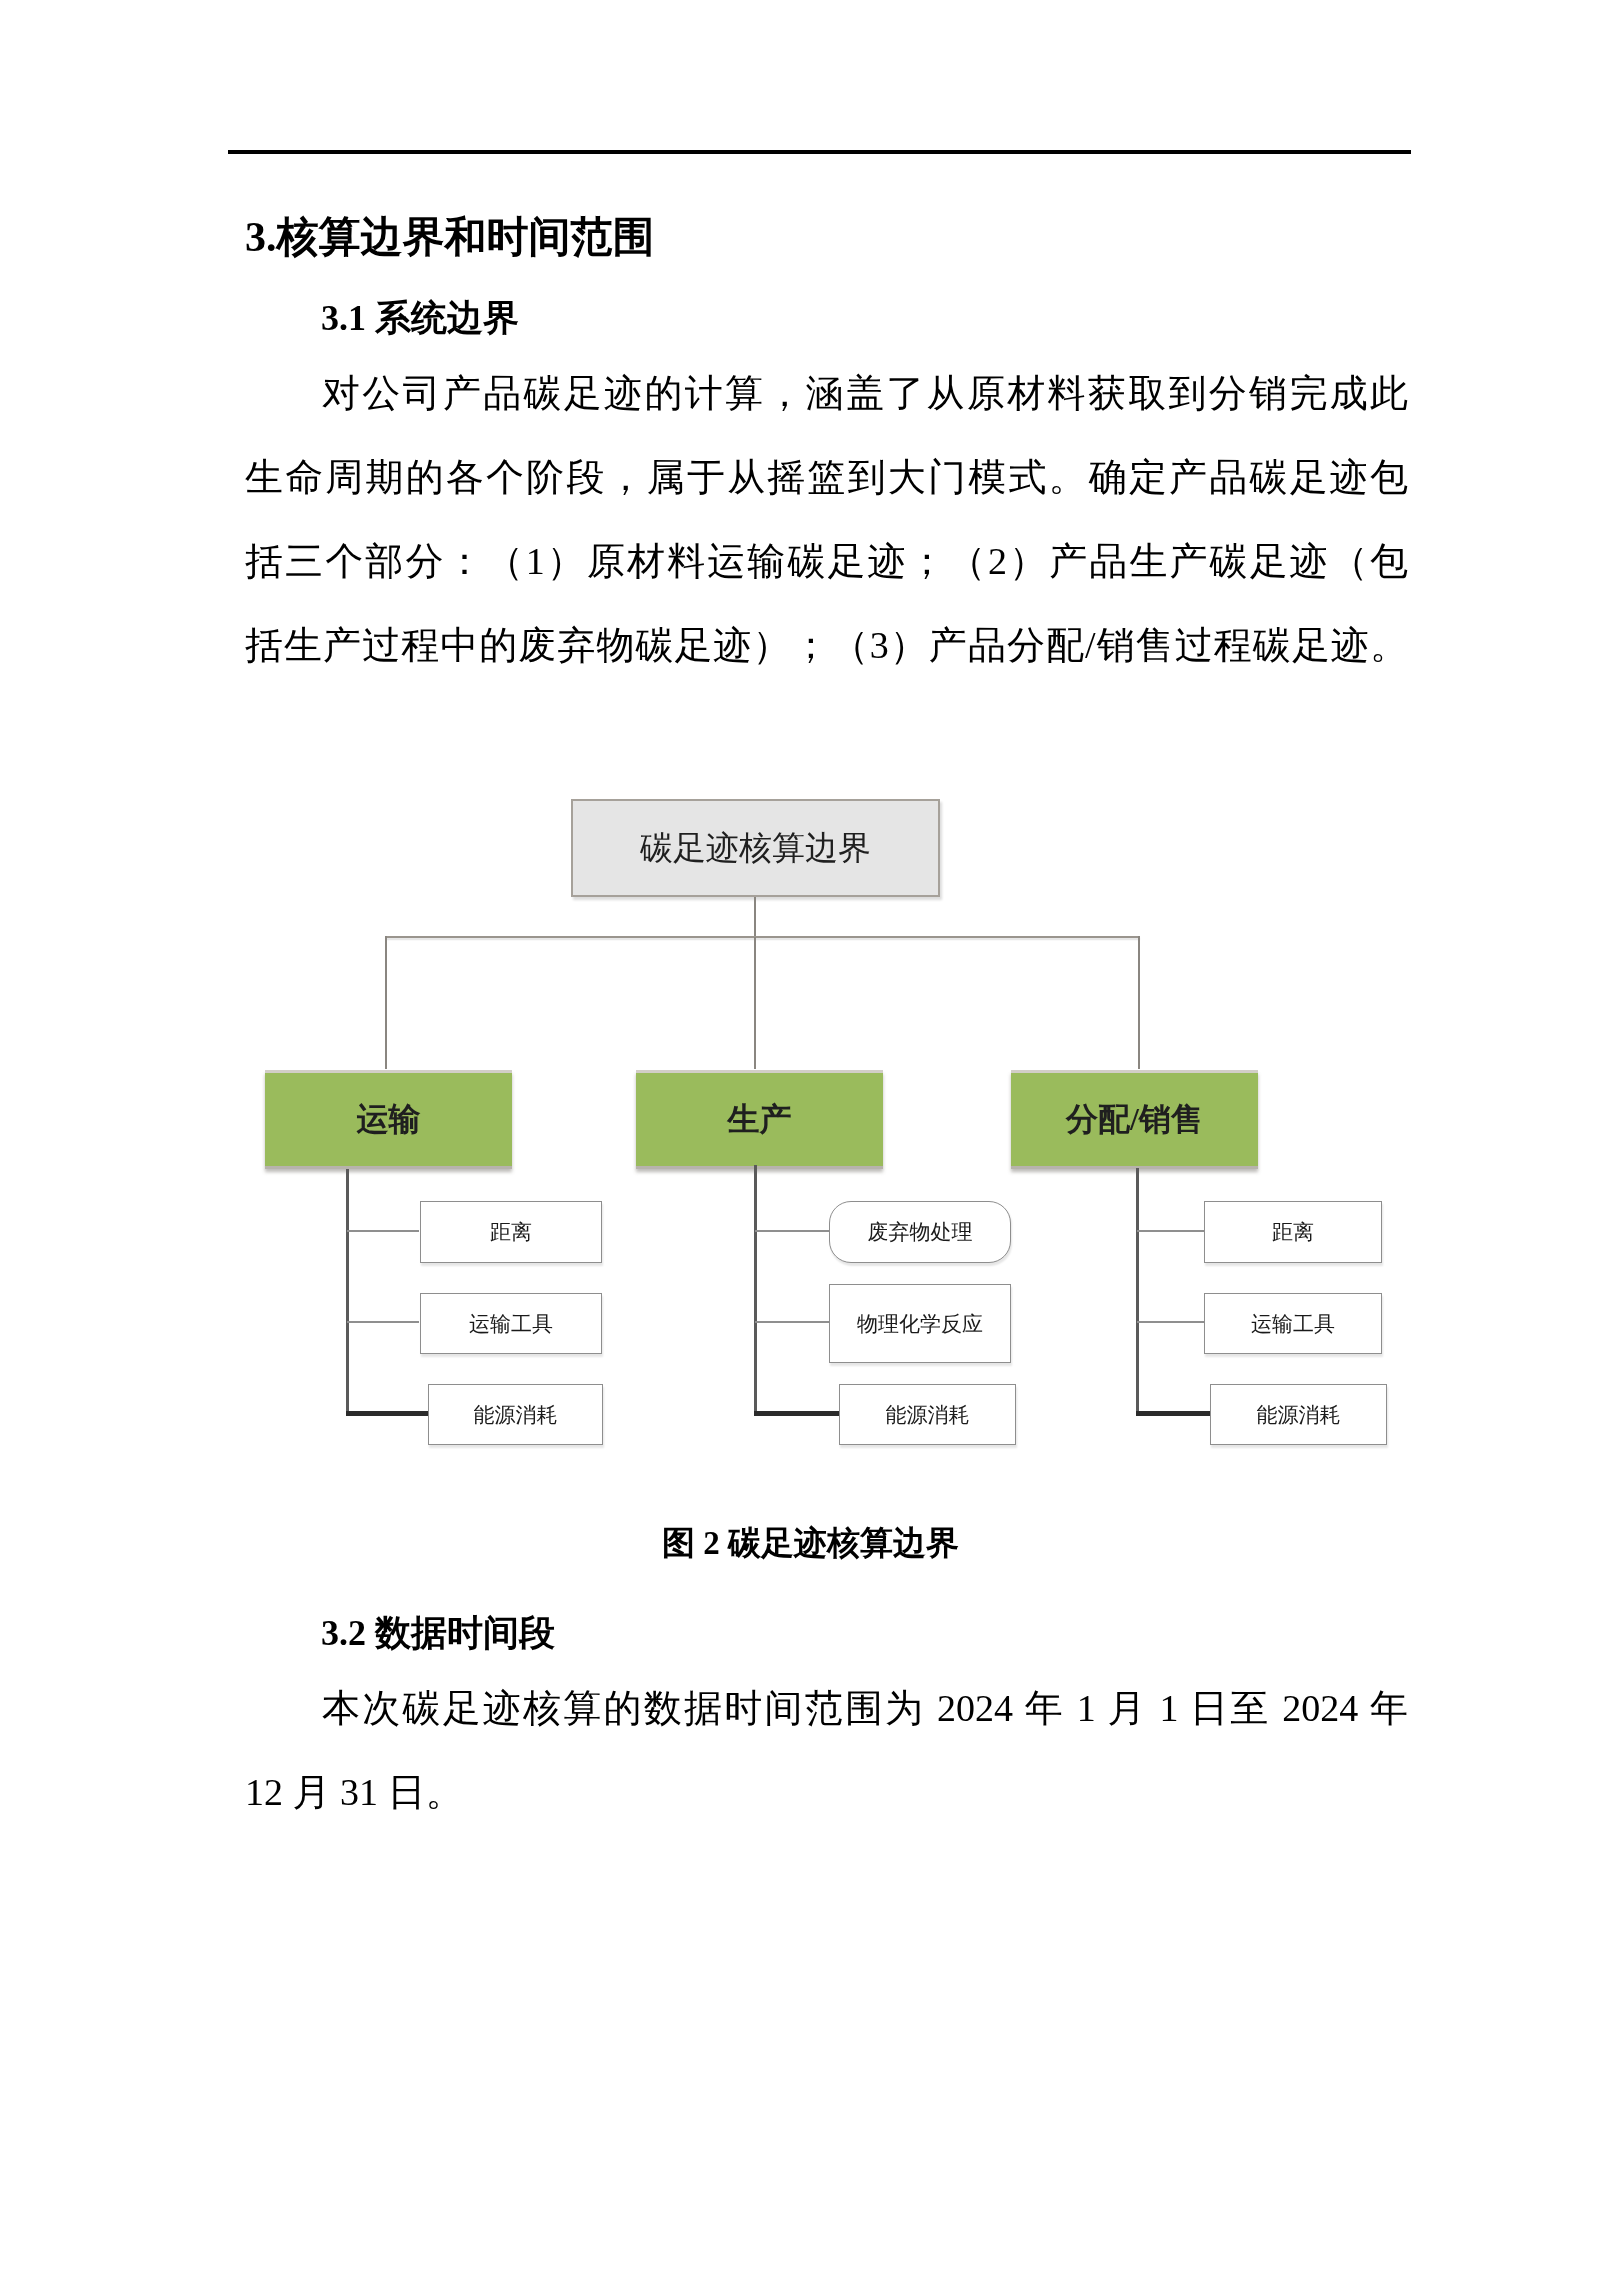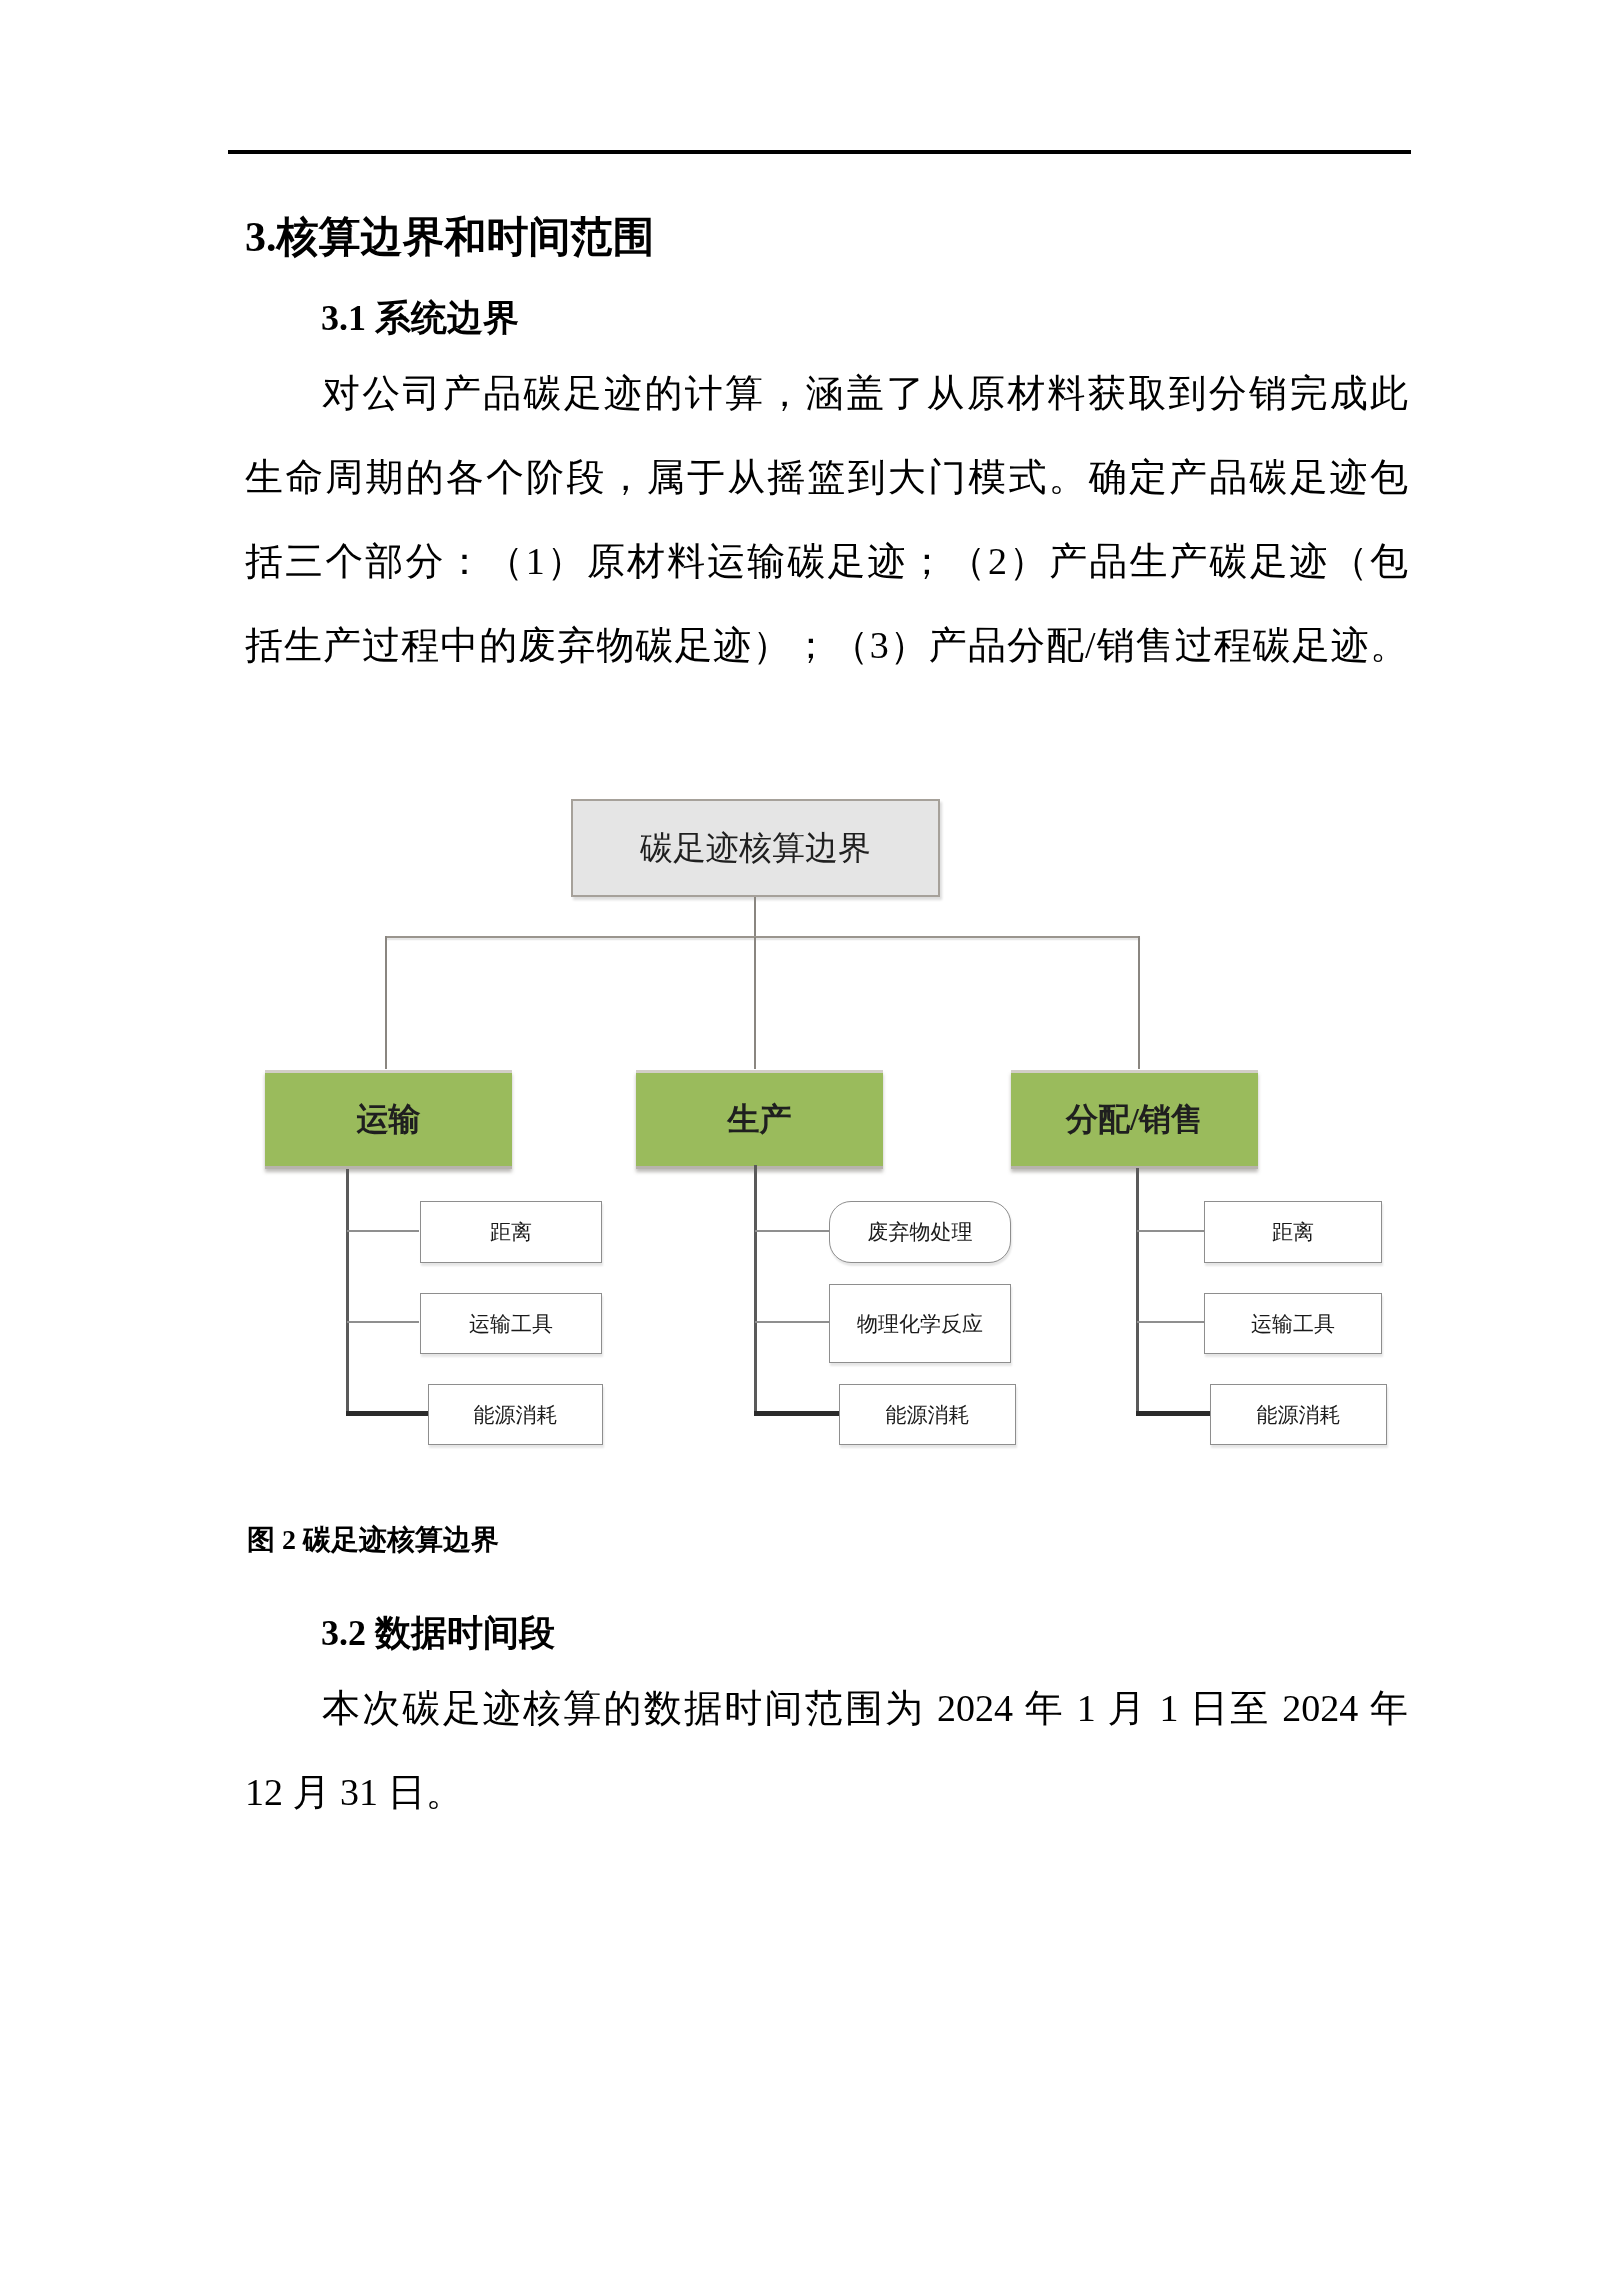--- a/index.html
+++ b/index.html
@@ -20,22 +20,22 @@
   .para-system{top:351px;}
   .para-data{top:1666px;}
   .pline{
     box-sizing:border-box;width:100%;
     height:84px;line-height:84px;font-size:38px;
     text-align:justify;text-align-last:justify;
   }
   .pline.indent{padding-left:77px;}
   .pline.leftalign{text-align:right;text-align-last:left;}
   .caption{
-    position:absolute;left:247px;top:1521px;width:1163px;
-    text-align:left;font-size:28px;font-weight:bold;white-space:pre;
+    position:absolute;left:229px;top:1521px;width:1163px;
+    text-align:center;font-size:33px;font-weight:bold;white-space:pre;
   }
   
   .rootbox{
     position:absolute;left:571px;top:799px;width:369px;height:98px;
     box-sizing:border-box;border:2px solid #a6a19a;background:#e5e5e5;
     box-shadow:1.5px 2.9px 2.5px rgba(0,0,0,0.14);
     display:flex;align-items:center;justify-content:center;
     font-size:33px;color:#1f1f1f;
   }
   .greenbox{

